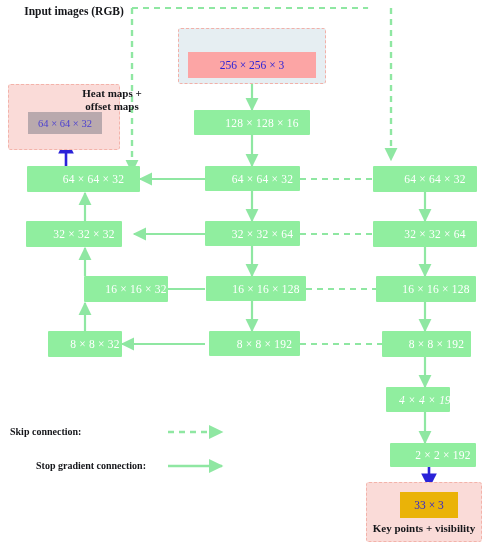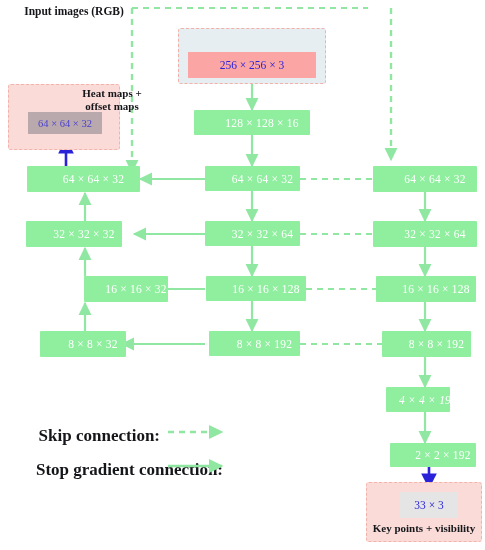--- a/index.html
+++ b/index.html
@@ -57,33 +57,33 @@
   }
 
   
   .panel-key{
     position:absolute;left:366px;top:482px;width:116px;height:60px;
     box-sizing:border-box;
     background:#fadbd8;border:1.5px dashed #f3b3aa;border-radius:3px;
   }
   .key-box{
     position:absolute;left:400px;top:492px;width:58px;height:26px;
-    background:#e5e5e5;color:#2a22d8;
+    background:#eab308;color:#2a22d8;
     display:flex;align-items:center;justify-content:center;
     font-size:11.5px;
   }
   .panel-key-title{
     position:absolute;left:358px;top:522px;width:132px;text-align:center;
     font-weight:bold;font-size:11px;color:#15161a;
   }
 
   
   .legend-label{
-    position:absolute;font-weight:bold;font-size:17px;color:#15161a;
-    text-align:right;white-space:nowrap;
+    position:absolute;font-weight:bold;font-size:10px;color:#15161a;
+    text-align:left;white-space:nowrap;
   }
   #legend-skip-label{left:10px;top:426px;width:150px;}
   #legend-stop-label{left:0px;top:460px;width:160px;padding-left:36px;}
 </style>
 </head>
 <body>
 
 <div id="canvas">
 
   <svg class="layer" viewBox="0 0 485 550">
@@ -157,21 +157,21 @@
 
   <div class="node" style="left:194px;top:110px;width:116px;height:25px;">128 × 128 × 16</div>
   <div class="node" style="left:205px;top:166px;width:95px;height:25px;">64 × 64 × 32</div>
   <div class="node" style="left:205px;top:221px;width:95px;height:25px;">32 × 32 × 64</div>
   <div class="node" style="left:206px;top:276px;width:100px;height:25px;">16 × 16 × 128</div>
   <div class="node" style="left:209px;top:331px;width:91px;height:25px;">8 × 8 × 192</div>
 
   <div class="node" style="left:27px;top:166px;width:113px;height:26px;">64 × 64 × 32</div>
   <div class="node" style="left:26px;top:221px;width:96px;height:26px;">32 × 32 × 32</div>
   <div class="node" style="left:44px;top:276px;width:84px;height:26px;margin-left:40px;">16 × 16 × 32</div>
-  <div class="node" style="left:40px;top:331px;width:86px;height:26px;">8 × 8 × 32</div>
+  <div class="node" style="left:48px;top:331px;width:74px;height:26px;">8 × 8 × 32</div>
 
   <div class="node" style="left:373px;top:166px;width:104px;height:26px;">64 × 64 × 32</div>
   <div class="node" style="left:373px;top:221px;width:104px;height:26px;">32 × 32 × 64</div>
   <div class="node" style="left:376px;top:276px;width:100px;height:26px;">16 × 16 × 128</div>
   <div class="node" style="left:382px;top:331px;width:89px;height:26px;">8 × 8 × 192</div>
   <div class="node" style="left:386px;top:387px;width:64px;height:25px;font-style:italic;">4 × 4 × 192</div>
   <div class="node" style="left:390px;top:443px;width:86px;height:24px;">2 × 2 × 192</div>
 
   <div class="panel-key"></div>
   <div class="key-box">33 × 3</div>

